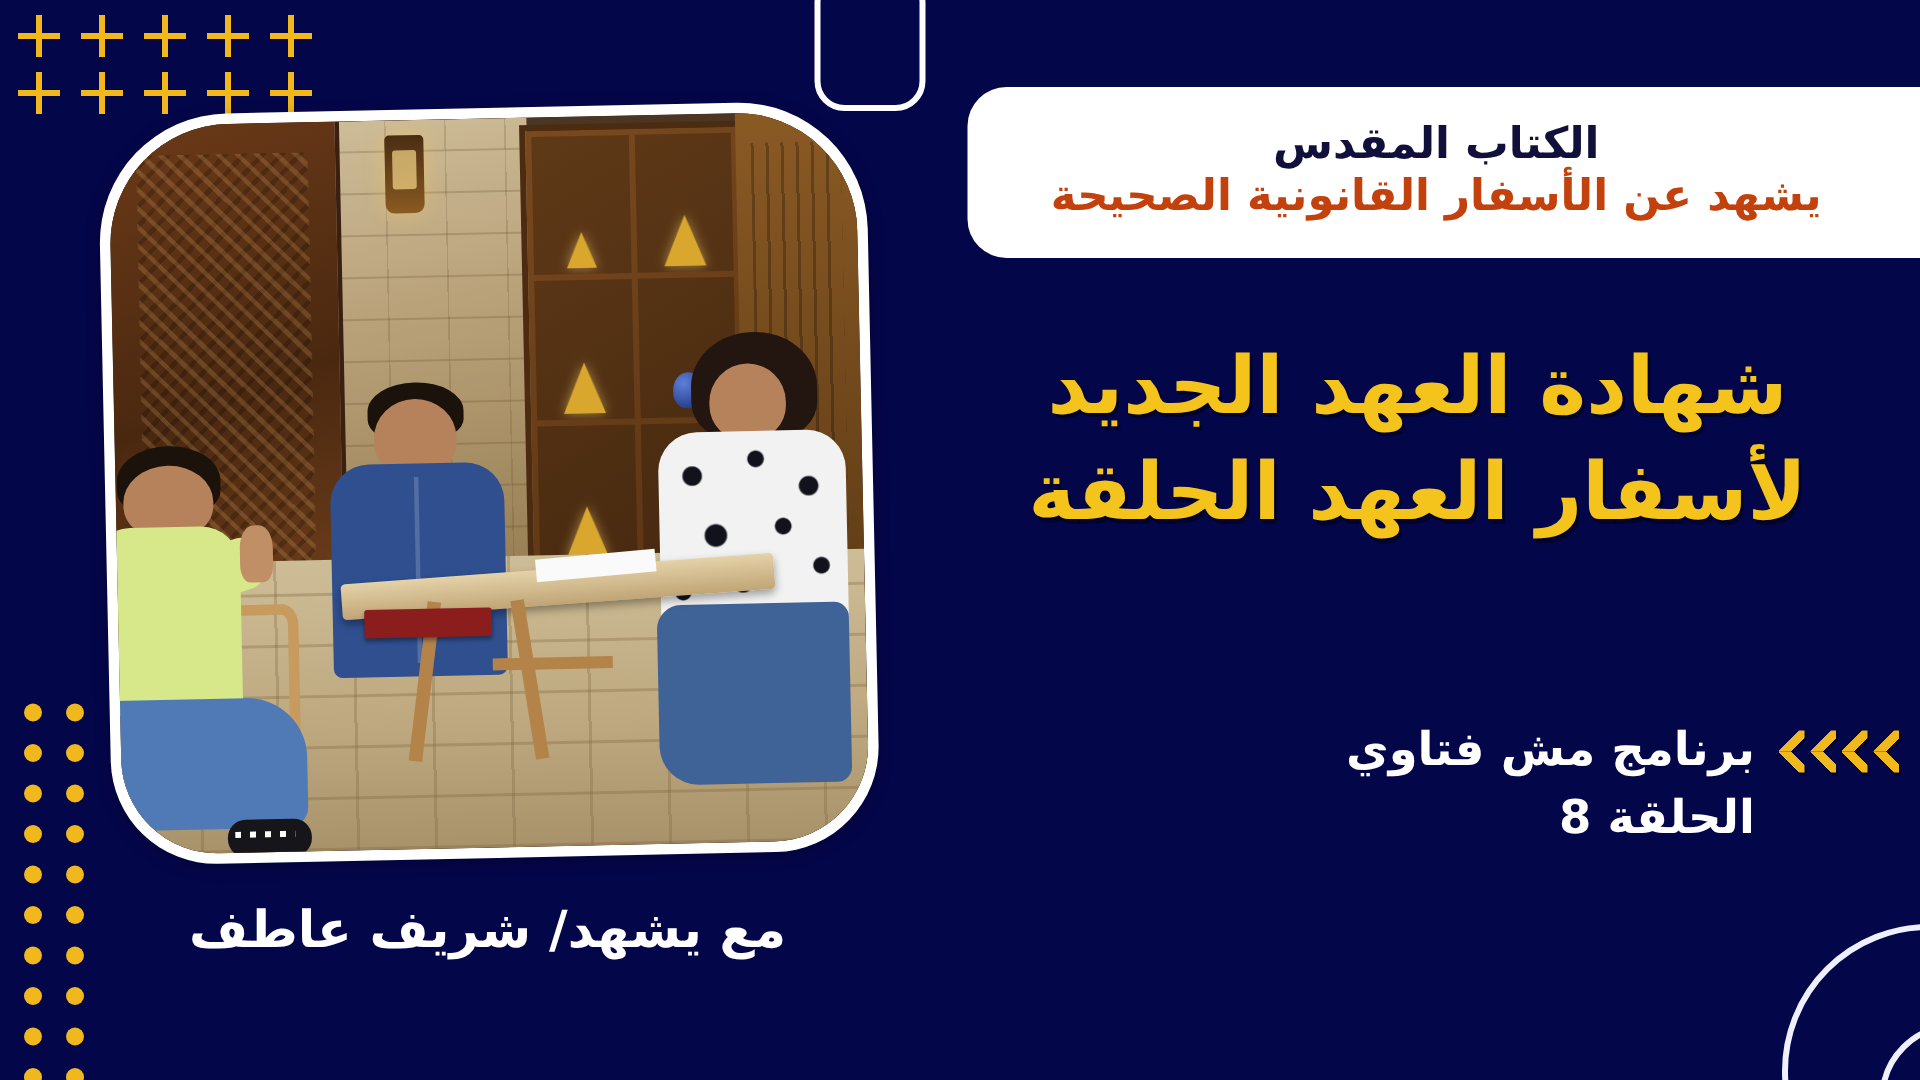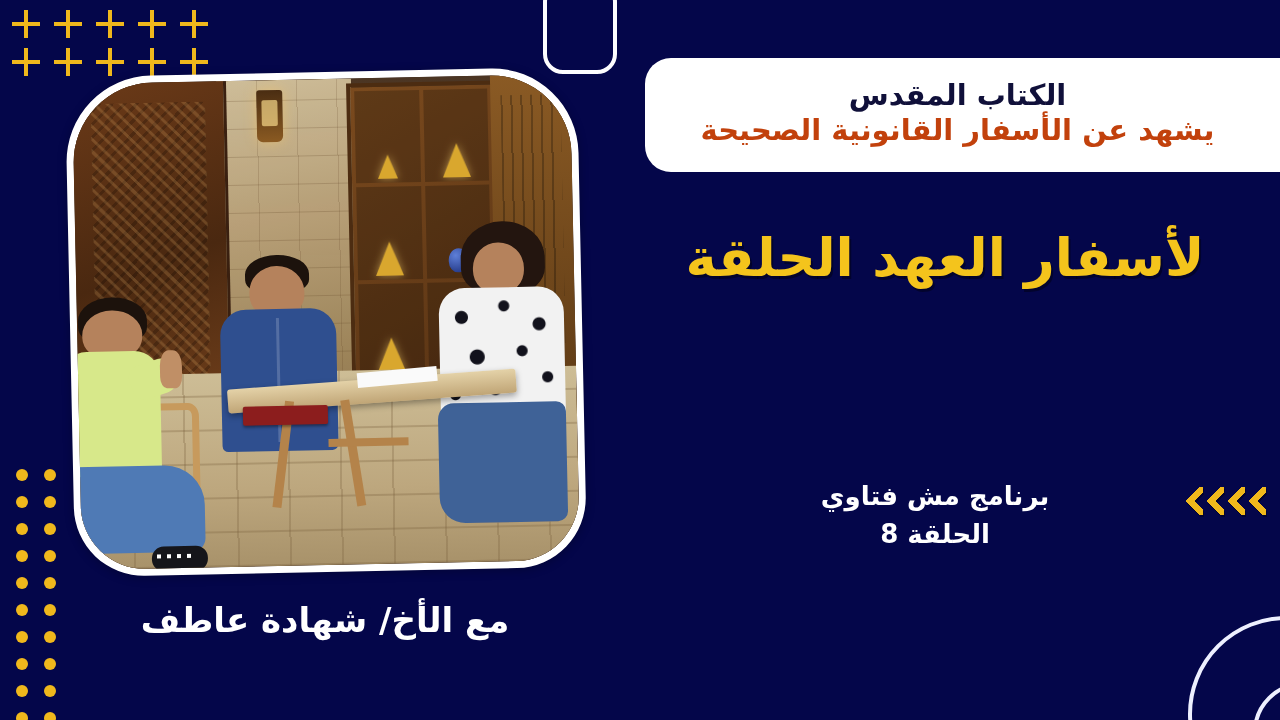--- a/index.html
+++ b/index.html
@@ -278,22 +278,22 @@
     white-space:nowrap;
     text-shadow:2px 3px 0 rgba(0,0,0,.38);
   }
 
   
   .subtitle{
     position:absolute; left:700px; top:478px;
     width:470px; text-align:center;
   }
   .subtitle .sl{
-    color:#ffffff; font-size:26px; font-weight:700; line-height:1.45;
-    white-space:nowrap; letter-spacing:1px;
+    color:#ffffff; font-size:31px; font-weight:700; line-height:1.45;
+    white-space:nowrap; letter-spacing:1px;text-align:right;
   }
 
   
   .chevrons{
     position:absolute; left:1186px; top:487px;
     display:flex; gap:4px; align-items:center;
   }
   .chev{
     width:0; height:0;
     border-top:15px solid transparent;
@@ -429,30 +429,31 @@
       </div>
     </div>
   </div>
 
   <div class="banner">
     <div class="banner-l1">الكتاب المقدس</div>
     <div class="banner-l2">يشهد عن الأسفار القانونية الصحيحة</div>
   </div>
 
   <div class="main-title">
+    <div class="ml">شهادة العهد الجديد</div>
     <div class="ml">لأسفار العهد الحلقة</div>
   </div>
 
   <div class="subtitle">
     <div class="sl">برنامج مش فتاوي</div>
     <div class="sl">الحلقة 8</div>
   </div>
 
   <div class="chevrons">
     <span class="chev hollow"></span>
     <span class="chev hollow"></span>
     <span class="chev hollow"></span>
     <span class="chev hollow"></span>
   </div>
 
-  <div class="caption">مع الأخ/ شهادة عاطف</div>
+  <div class="caption">مع يشهد/ شريف عاطف</div>
 
 </div>
 
 </body></html>

